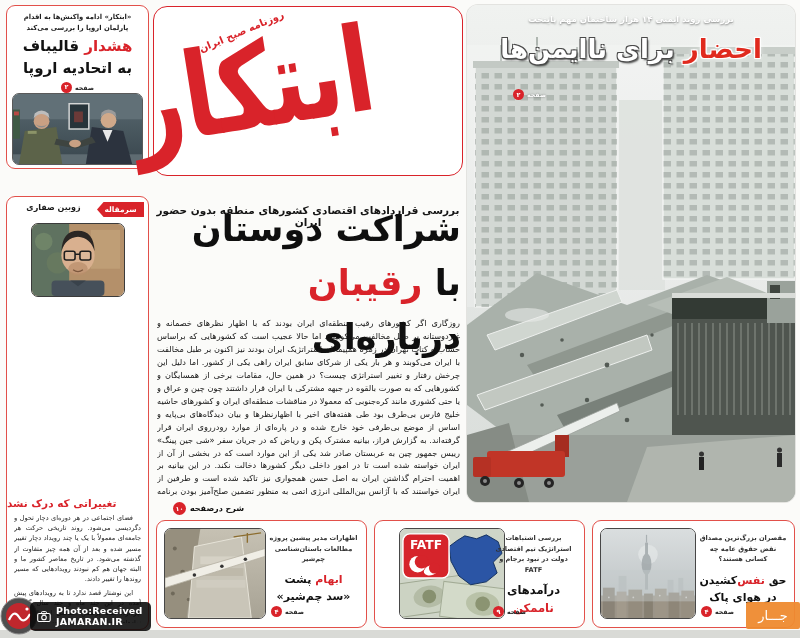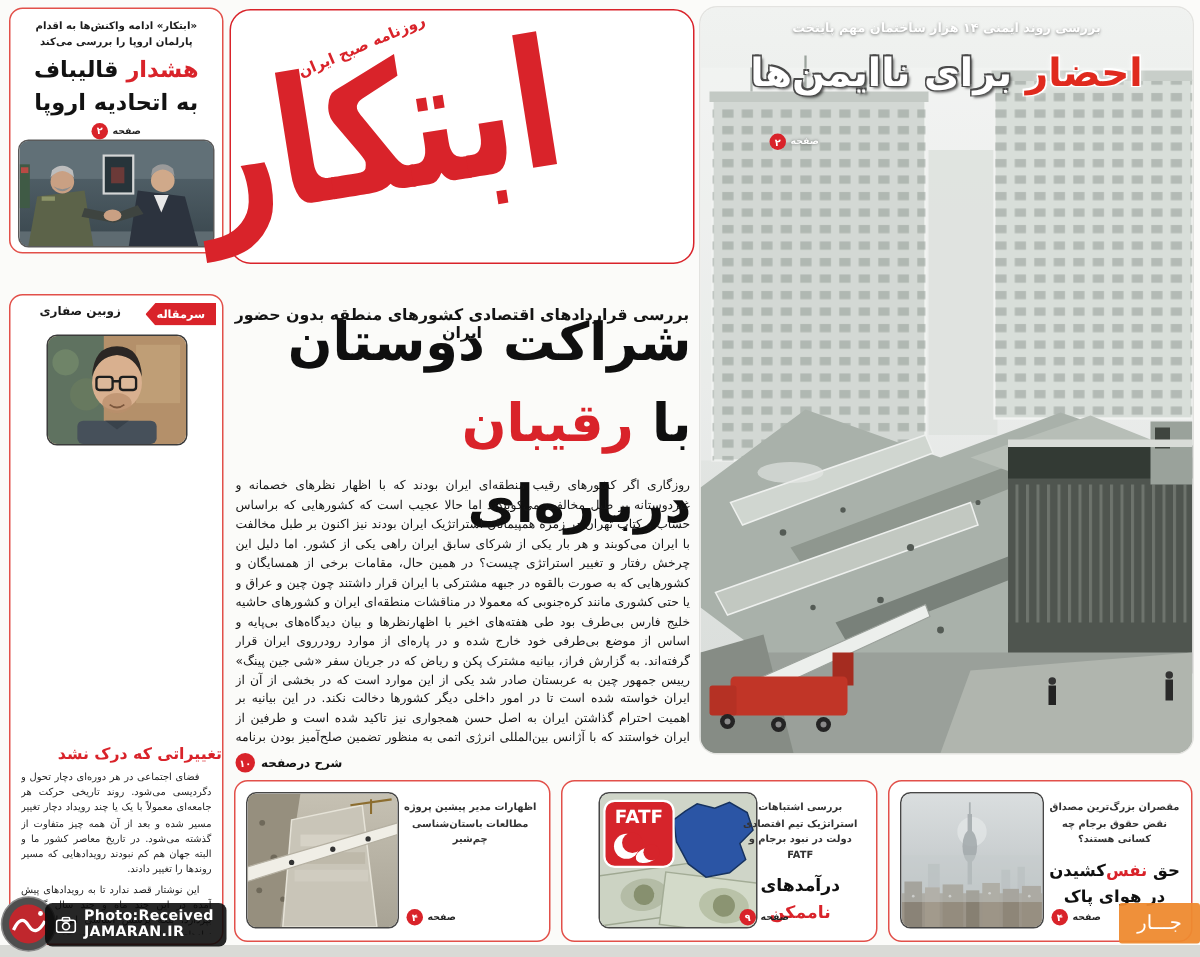--- a/index.html
+++ b/index.html
@@ -25,36 +25,36 @@
     box-sizing:border-box;direction:rtl;padding:9px 9px 0 4px;background:#fff;}
   .date-line{font-size:7.4px;color:#d9232a;line-height:17.5px;white-space:nowrap;text-align:right;}
   
   #main-kicker{position:absolute;left:155px;top:204px;width:306px;text-align:center;font-size:10.5px;font-weight:bold;color:#141414;direction:rtl;}
   #main-headline{position:absolute;left:155px;top:202px;width:306px;text-align:right;font-weight:bold;
     font-size:35px;line-height:54px;color:#0f0f0f;direction:rtl;}
   #main-body{position:absolute;left:157px;top:317px;width:303px;height:183px;overflow:hidden;direction:rtl;
     text-align:justify;font-size:8.2px;line-height:1.58;color:#151515;}
   #continued{position:absolute;left:157px;top:502px;display:flex;align-items:center;gap:4px;direction:rtl;}
   #continued .lbl{font-size:8px;font-weight:bold;color:#111;}
-  #continued .badge-circle{width:13px;height:13px;font-size:6.5px;}
+  #continued .badge-circle{width:13px;height:13px;font-size:6.5px;margin-left:16px;}
   
   #photo-story{position:absolute;left:467px;top:5px;width:328px;height:497px;border-radius:11px;overflow:hidden;box-shadow:0 0 0 1px #e3e3e0;}
   #photo-kicker{position:absolute;left:0;top:9px;width:100%;text-align:center;font-size:8.5px;font-weight:bold;color:#fff;
     direction:rtl;text-shadow:0 1px 2px rgba(60,60,60,.65);}
   #photo-headline{position:absolute;left:0;top:28px;width:100%;text-align:center;font-size:26px;font-weight:bold;direction:rtl;line-height:1.3;}
   #photo-headline .hl-red{color:#e02a1e;text-shadow:-1px -1px 0 #fff,1px -1px 0 #fff,-1px 1px 0 #fff,1px 1px 0 #fff,0 0 5px rgba(255,255,255,.85);}
   #photo-headline .hl-white{color:#fff;text-shadow:-1px -1px 0 #4a4a4a,1px -1px 0 #4a4a4a,-1px 1px 0 #4a4a4a,1.5px 1.5px 2px rgba(0,0,0,.7);}
   #photo-badge{position:absolute;left:46px;top:84px;}
   #photo-badge .badge-label{color:#fff;text-shadow:0 0 2px rgba(0,0,0,.5);}
   
   #editorial-tab{position:absolute;right:4px;top:5px;width:47px;height:15px;background:#d9232a;color:#fff;
     font-size:7.5px;font-weight:bold;display:flex;align-items:center;justify-content:center;direction:rtl;
     clip-path:polygon(14% 0,100% 0,100% 100%,14% 100%,0 50%);}
   #editorial-author{position:absolute;right:56px;top:6px;left:8px;text-align:center;font-size:8px;font-weight:bold;color:#1a1a1a;direction:rtl;}
-  #editorial-title{position:absolute;left:0;top:300px;width:100%;text-align:right;font-size:10.5px;font-weight:bold;color:#d9232a;direction:rtl;}
+  #editorial-title{position:absolute;left:0;top:300px;width:100%;text-align:left;font-size:10.5px;font-weight:bold;color:#d9232a;direction:rtl;}
   #editorial-body{position:absolute;left:7px;right:7px;top:316px;bottom:6px;overflow:hidden;direction:rtl;
     text-align:justify;font-size:6.6px;line-height:1.55;color:#222;}
   #editorial-body p{margin:0 0 3px;text-indent:8px;}
   
   #ll-kicker{margin:6px 8px 0;}
   #ll-headline{margin-top:3px;text-align:center;font-size:15px;font-weight:bold;color:#121212;line-height:1.45;direction:rtl;}
   
   .bb-textcol{position:absolute;top:8px;bottom:8px;direction:rtl;}
   .bb-kicker{font-size:6.6px;font-weight:bold;color:#333;text-align:center;line-height:1.6;margin-top:4px;}
   .bb-badge{position:absolute;left:2px;bottom:2px;}
@@ -277,20 +277,24 @@
         <polygon points="0,50 102,20 102,28 0,60" fill="#f0eee6" stroke="#b5b0a2" stroke-width="0.8"></polygon>
         <circle cx="30" cy="47" r="1.8" fill="#333"></circle>
           <circle cx="58" cy="38" r="1.8" fill="#333"></circle>
           <circle cx="82" cy="31" r="1.8" fill="#333"></circle>
         <line x1="70" y1="8" x2="98" y2="4" stroke="#8c6d2f" stroke-width="1.4"></line>
         <line x1="84" y1="4" x2="84" y2="14" stroke="#8c6d2f" stroke-width="1.4"></line>
       </svg>
     </div>
     <div class="bb-textcol" style="left:112px;right:8px;">
       <div class="bb-kicker">اظهارات مدیر پیشین پروژه مطالعات باستان‌شناسی چم‌شیر</div>
+      <div class="box-title" style="margin-top:6px;">
+        <span class="red">ابهام</span><span> پشت</span><br>
+        <span>«سد چم‌شیر»</span>
+      </div>
       <div class="badge-row bb-badge">
         <span class="badge-label">صفحه</span>
         <span class="badge-circle">۴</span>
       </div>
     </div>
   </section>
 
   <section class="story-box" style="left:374px;top:520px;width:211px;height:108px;">
     <div class="thumb" style="left:24px;top:7px;width:106px;height:91px;">
       <svg viewBox="0 0 106 91" preserveAspectRatio="none">
@@ -360,21 +364,21 @@
           <rect x="82" y="63" width="13" height="28" fill="#978f81"></rect>
           <circle cx="8" cy="70" r="0.9" fill="#fff" opacity="0.6"></circle>
             <circle cx="33" cy="70" r="0.9" fill="#fff" opacity="0.6"></circle>
           <circle cx="60" cy="68" r="0.9" fill="#fff" opacity="0.6"></circle>
             <circle cx="87" cy="70" r="0.9" fill="#fff" opacity="0.6"></circle>
         </g>
         <rect x="0" y="42" width="96" height="32" fill="#c6cbcd" opacity="0.45"></rect>
       </svg>
     </div>
     <div class="bb-textcol" style="left:106px;right:7px;">
-      <div class="bb-kicker">مقصران بزرگ‌ترین مصداق نقض حقوق برجام چه کسانی هستند؟</div>
+      <div class="bb-kicker">مقصران بزرگ‌ترین مصداق نقض حقوق عامه چه کسانی هستند؟</div>
       <div class="box-title" style="margin-top:7px;">
         <span>حق </span><span class="red">نفس</span><span>‌کشیدن</span><br>
         <span>در هوای پاک</span>
       </div>
       <div class="badge-row bb-badge">
         <span class="badge-label">صفحه</span>
         <span class="badge-circle">۴</span>
       </div>
     </div>
   </section>

